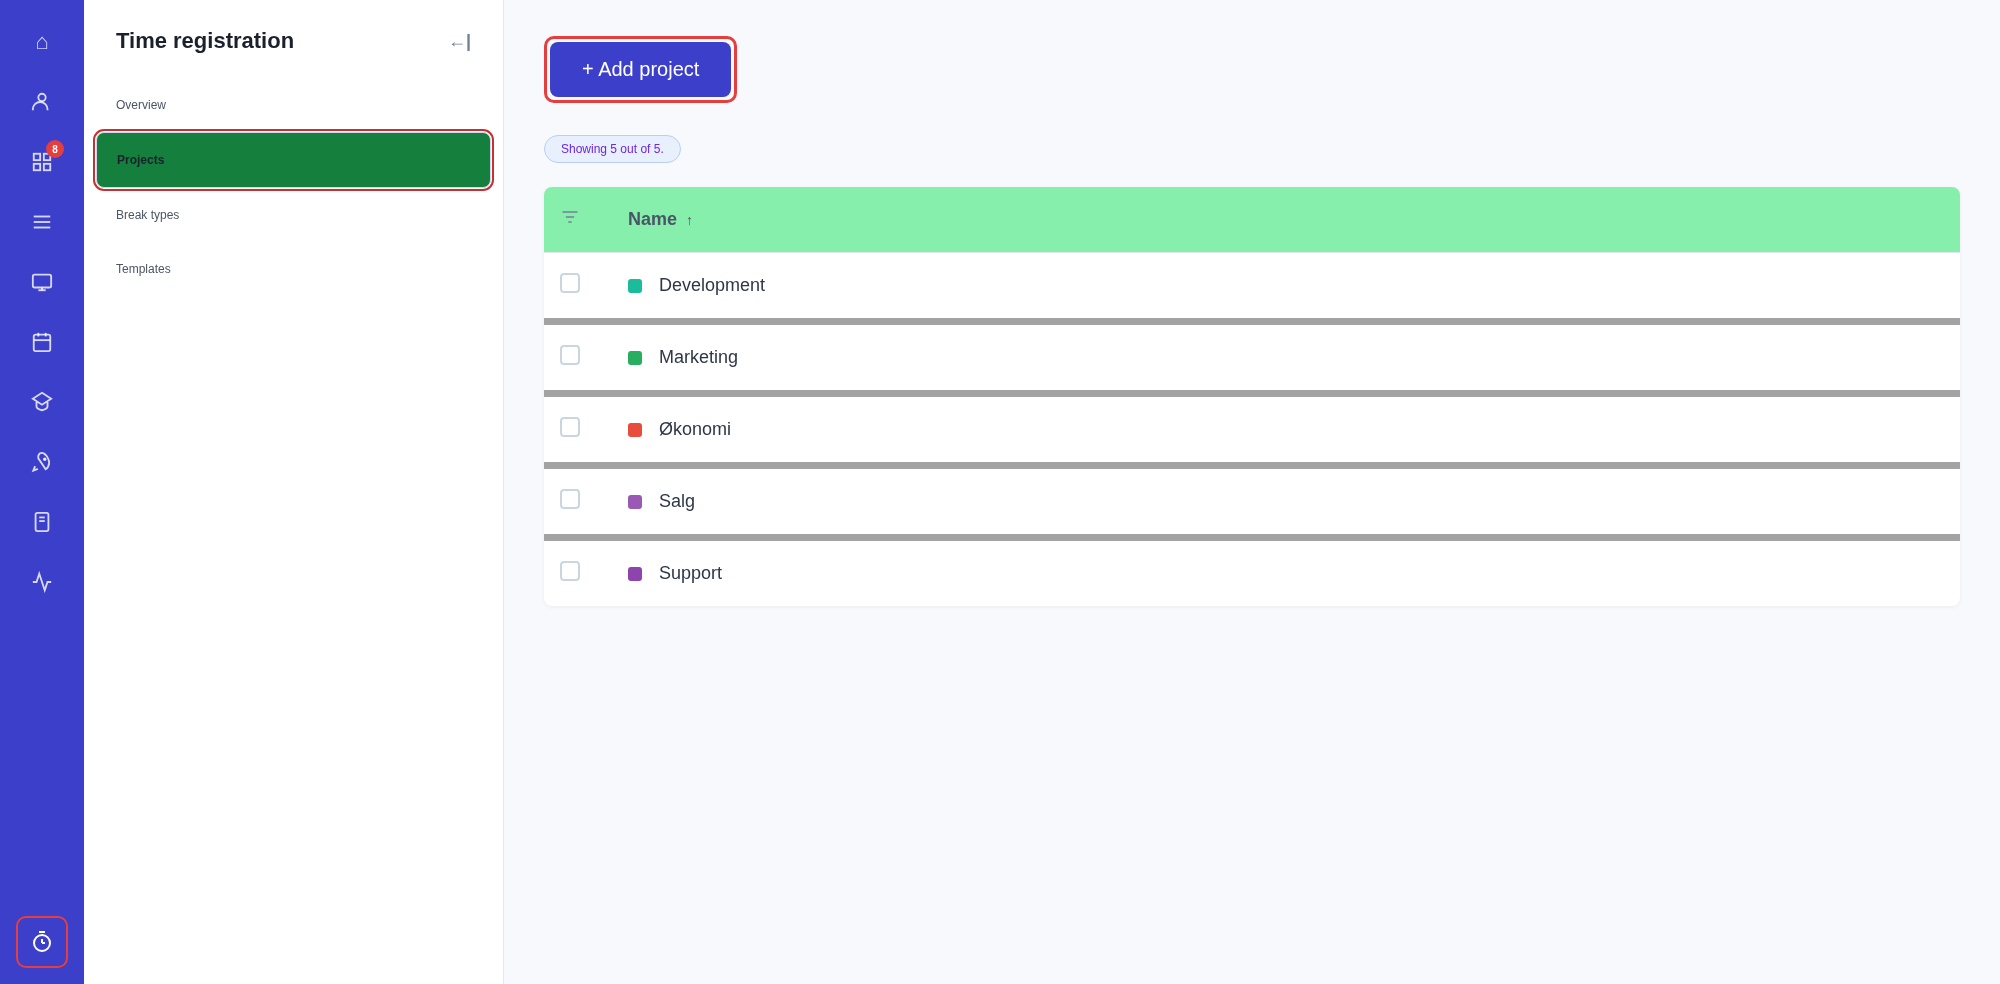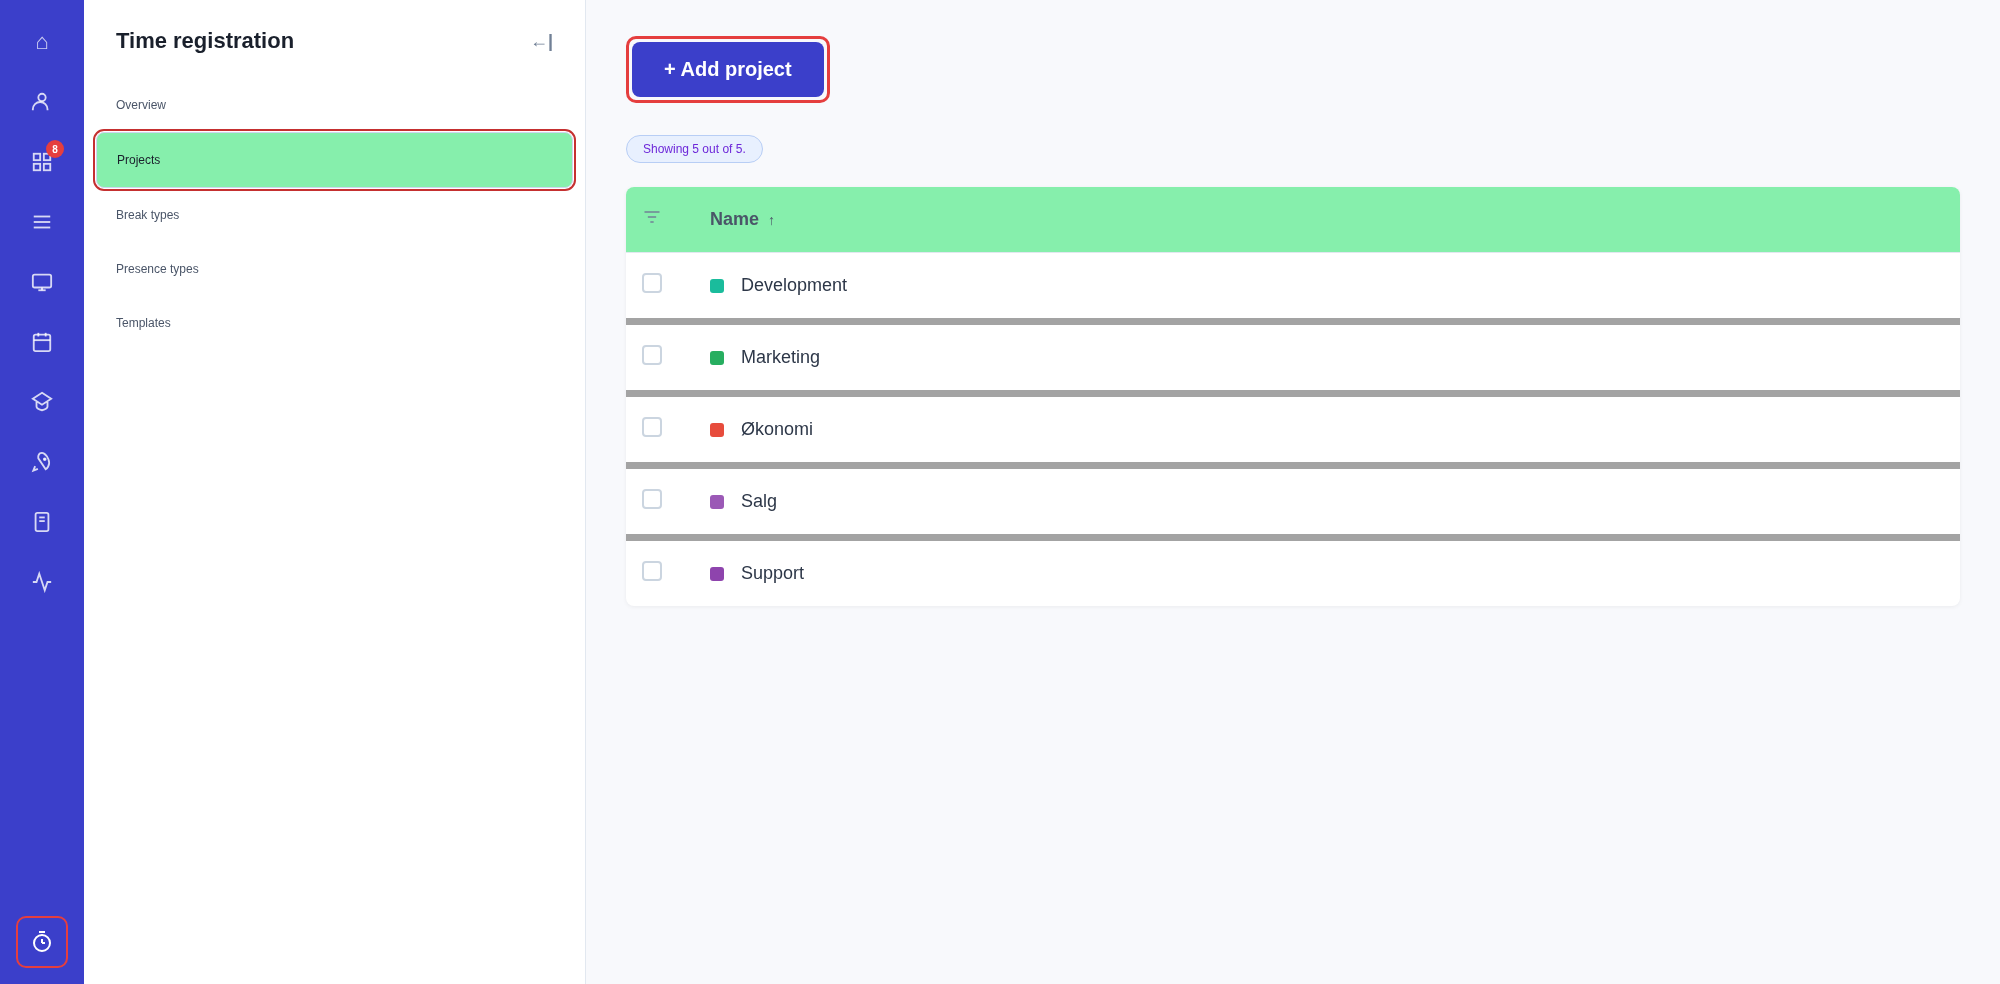--- a/index.html
+++ b/index.html
@@ -43,21 +43,21 @@
       height: 18px;
       font-size: 10px;
       display: flex;
       align-items: center;
       justify-content: center;
       font-weight: bold;
     }
 
     
     .nav-sidebar {
-      width: 502px;
+      width: 420px;
       background: #fff;
       border-right: 1px solid #e2e8f0;
       padding: 28px 0 15px 0;
       flex-shrink: 0;
     }
     .nav-sidebar .section-title {
       font-size: 22px;
       font-weight: 700;
       color: #1a202c;
       padding: 0 32px 24px 32px;
@@ -71,23 +71,23 @@
       cursor: pointer;
     }
     .nav-sidebar .menu-item {
       padding: 20px 32px;
       font-size: 12px;
       color: #4a5568;
       cursor: pointer;
       border-radius: 0;
     }
     .nav-sidebar .menu-item.active {
-      background: #86efac;
+      background: #15803d;
       color: #1a202c;
-      font-weight: 400;
+      font-weight: 700;
       border-left: 3px solid #3b3fca;
       border: 1px solid #d0d5f0;
       border-radius: 8px;
       margin: 0 12px;
       padding: 20px 20px;
     }
 
     
     .main-content {
       flex: 1;
@@ -97,21 +97,21 @@
     }
 
     
     .add-project-btn {
       background: #3b3fca;
       color: #fff;
       border: none;
       border-radius: 8px;
       padding: 16px 32px;
       font-size: 20px;
-      font-weight: 700;
+      font-weight: 400;
       cursor: pointer;
       display: inline-flex;
       align-items: center;
       gap: 8px;
       outline: 3px solid #e53e3e;
       outline-offset: 2px;
     }
 
     .showing-label {
       margin-top: 16px;
@@ -270,23 +270,20 @@
   </div>
 
   <div class="menu-item">
     <span>Overview</span>
   </div>
   <div class="menu-item active" style="outline: 2px solid #c53030; outline-offset: 1px;">
     <span>Projects</span>
   </div>
   <div class="menu-item">
     <span>Break types</span>
-  </div>
-  <div class="menu-item">
-    <span>Presence types</span>
   </div>
   <div class="menu-item">
     <span>Templates</span>
   </div>
 </div>
 
 <div class="main-content">
   
   <div style="display:inline-block; border: 3px solid #e53e3e; border-radius: 10px; padding: 3px;">
     <button class="add-project-btn" style="outline:none;">+ Add project</button>

